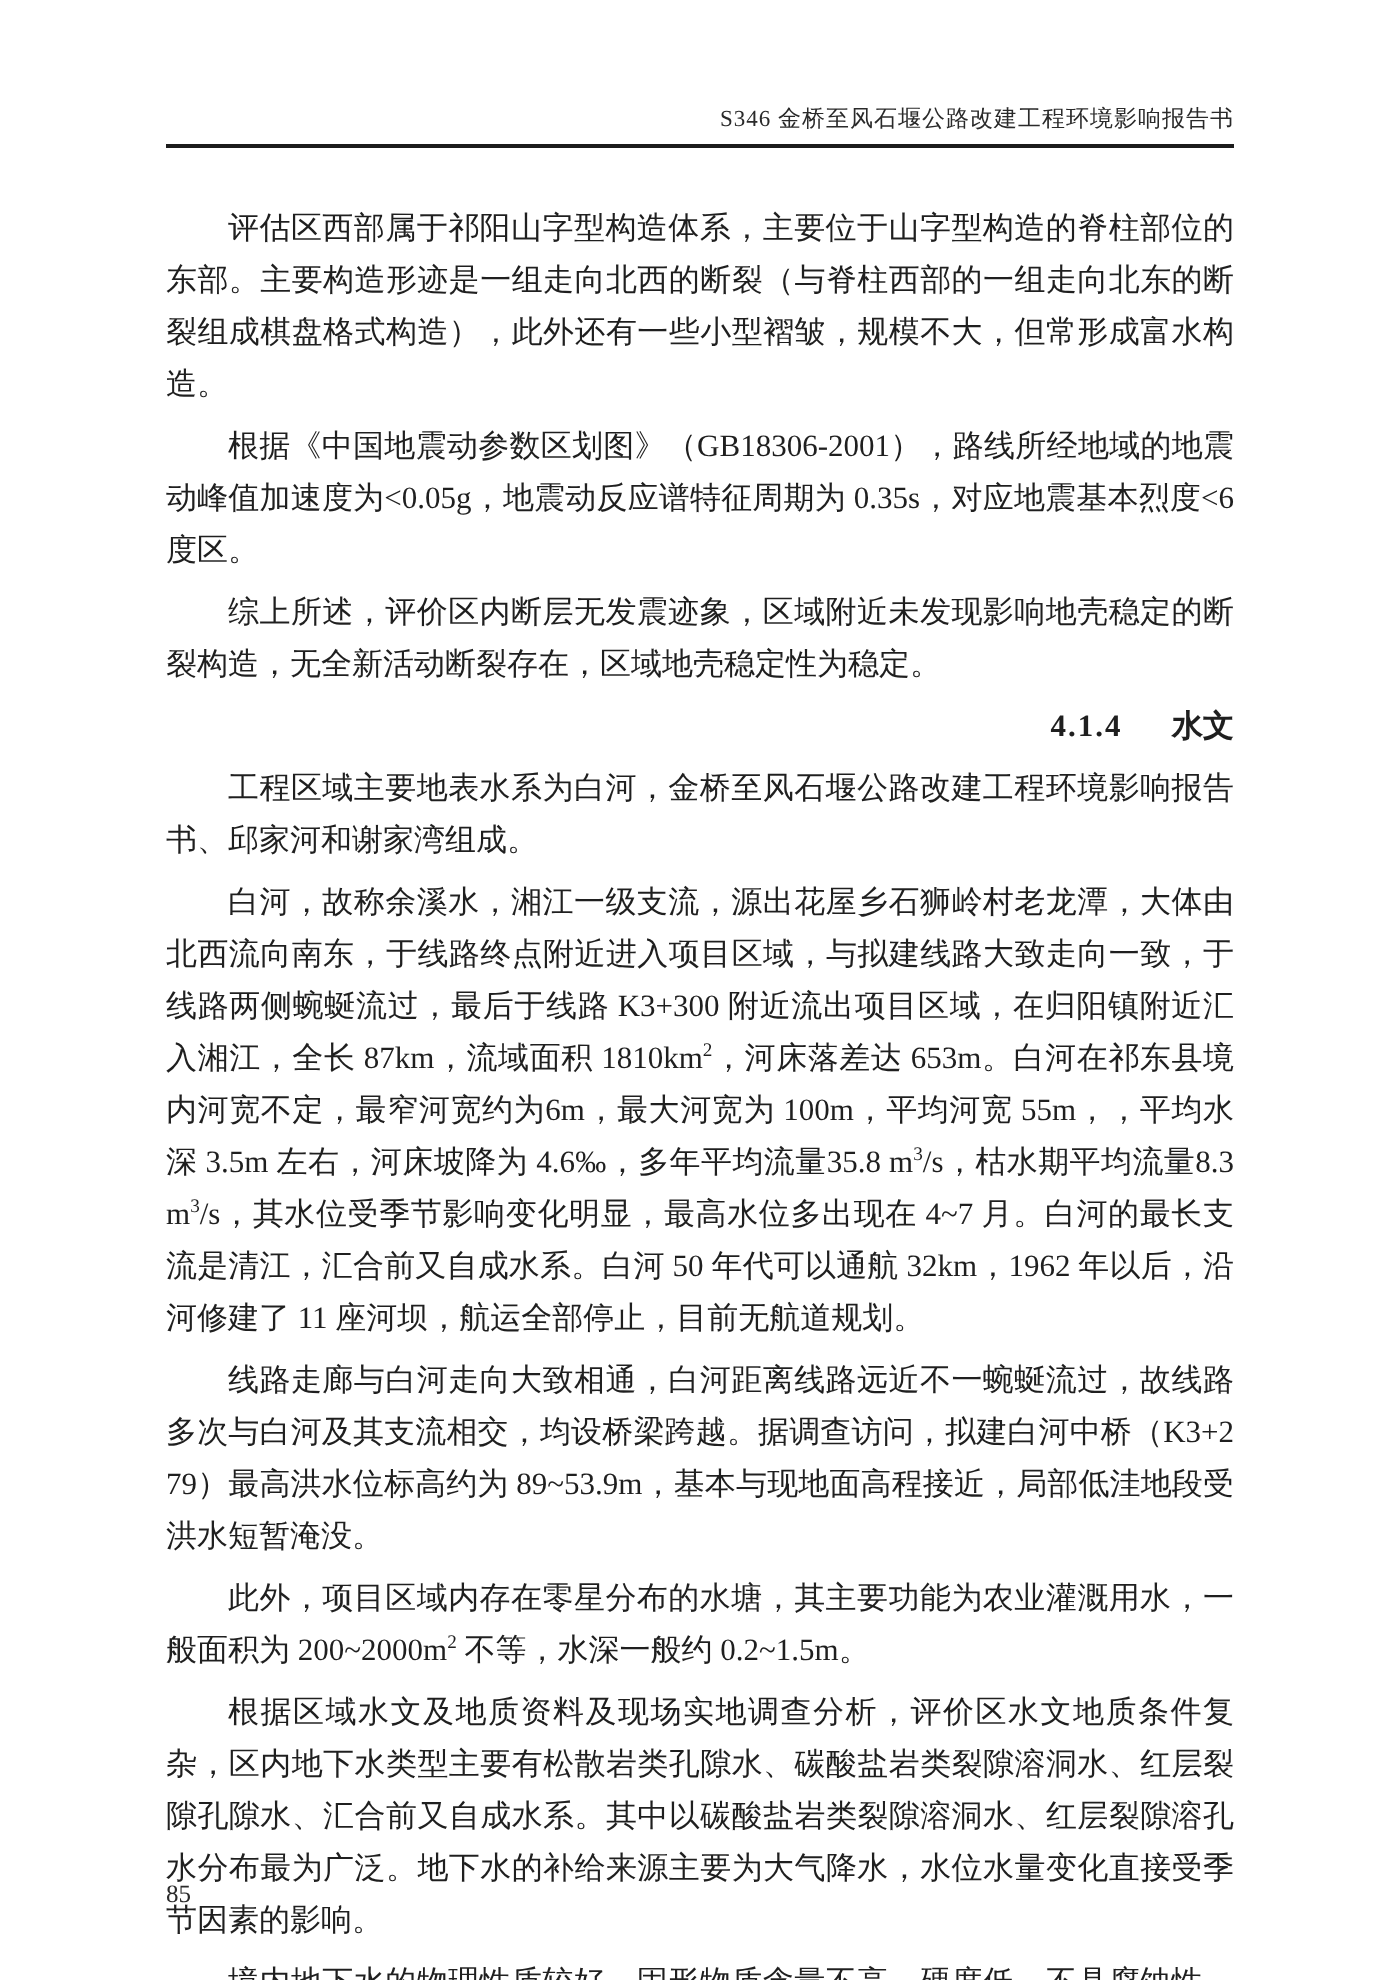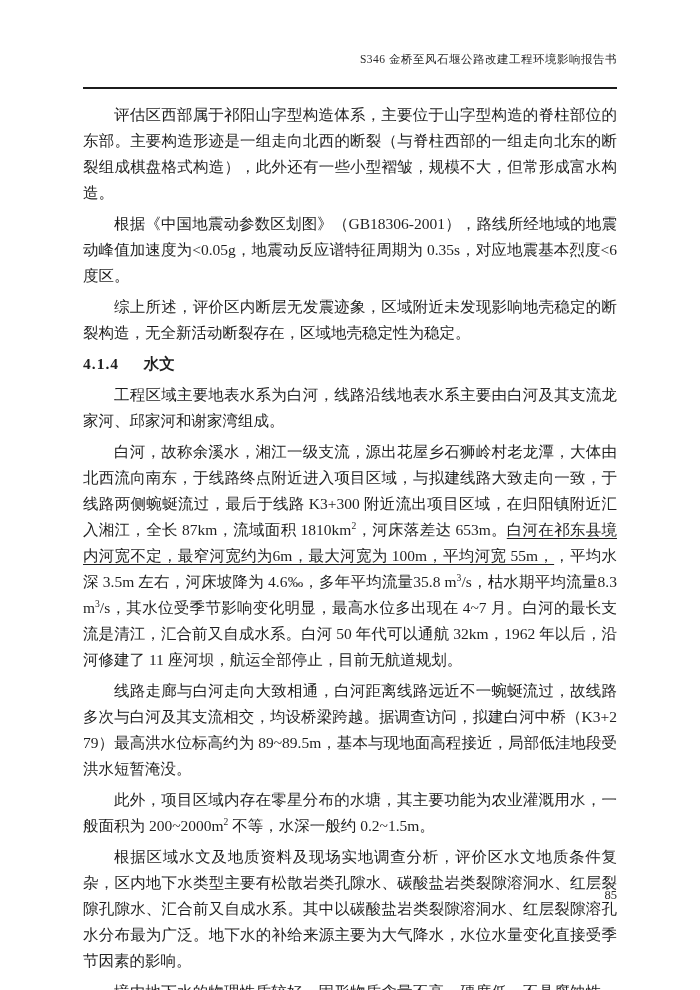--- a/index.html
+++ b/index.html
@@ -20,21 +20,21 @@
     position: absolute;
     top: 52px;
     left: 83px;
     width: 534px;
     text-align: right;
   }
   .page-header .header-title {
     font-size: 11.5px;
     letter-spacing: 0.5px;
     color: #2a2a2a;
-    padding-bottom: 20px;
+    padding-bottom: 5px;
     display: block;
   }
   .header-rule {
     width: 100%;
     height: 0;
     border-bottom: 2px solid #1c1c1c;
   }
   .doc-body {
     position: absolute;
     top: 90px;
@@ -51,63 +51,62 @@
     text-indent: 2em;
     word-break: break-all;
   }
   .para:first-child { margin-top: 12px; }
   .heading {
     margin: 0;
     margin-top: 5px;
     font-size: 15.5px;
     line-height: 26px;
     font-weight: bold;
-    text-align: left;
+    text-align: right;
   }
   .heading .heading-num {
     margin-right: 1.6em;
     letter-spacing: 1px;
   }
   .u {
-    text-decoration: underline;
     text-underline-offset: 3px;
   }
   sup.sup {
     font-size: 0.62em;
     line-height: 0;
     vertical-align: super;
   }
   .page-footer {
     position: absolute;
-    top: 888px;
+    top: 940px;
     left: 83px;
     width: 534px;
-    text-align: right;
+    text-align: left;
     font-size: 12.5px;
     color: #2a2a2a;
   }
 </style>
 </head>
 <body>
 
 <div class="page">
 
   <div class="page-header">
     <span class="header-title">S346 金桥至风石堰公路改建工程环境影响报告书</span>
     <div class="header-rule"></div>
   </div>
 
   <div class="doc-body">
       <p class="para"><span>评估区西部属于祁阳山字型构造体系，主要位于山字型构造的脊柱部位的东部。主要构造形迹是一组走向北西的断裂（与脊柱西部的一组走向北东的断裂组成棋盘格式构造），此外还有一些小型褶皱，规模不大，但常形成富水构造。</span></p>
       <p class="para"><span>根据《中国地震动参数区划图》（GB18306-2001），路线所经地域的地震动峰值加速度为&lt;0.05g，地震动反应谱特征周期为 0.35s，对应地震基本烈度&lt;6 度区。</span></p>
       <p class="para"><span>综上所述，评价区内断层无发震迹象，区域附近未发现影响地壳稳定的断裂构造，无全新活动断裂存在，区域地壳稳定性为稳定。</span></p>
       <div class="heading"><span class="heading-num">4.1.4</span><span>水文</span></div>
-      <p class="para"><span>工程区域主要地表水系为白河，线路沿线地表水系主要由白河及其支流龙家河、邱家河和谢家湾组成。</span></p>
+      <p class="para"><span>工程区域主要地表水系为白河，金桥至风石堰公路改建工程环境影响报告书、邱家河和谢家湾组成。</span></p>
       <p class="para"><span>白河，故称余溪水，湘江一级支流，源出花屋乡石狮岭村老龙潭，大体由北西流向南东，于线路终点附近进入项目区域，与拟建线路大致走向一致，于线路两侧蜿蜒流过，最后于线路 K3+300 附近流出项目区域，在归阳镇附近汇入湘江，全长 87km，流域面积 1810km</span><sup class="sup">2</sup><span>，河床落差达 653m。</span><span class="u">白河在祁东县境内河宽不定，最窄河宽约为6m，最大河宽为 100m，平均河宽 55m，</span><span>，平均水深 3.5m 左右，河床坡降为 4.6‰，多年平均流量35.8 m</span><sup class="sup">3</sup><span>/s，枯水期平均流量8.3 m</span><sup class="sup">3</sup><span>/s，其水位受季节影响变化明显，最高水位多出现在 4~7 月。白河的最长支流是清江，汇合前又自成水系。白河 50 年代可以通航 32km，1962 年以后，沿河修建了 11 座河坝，航运全部停止，目前无航道规划。</span></p>
-      <p class="para"><span>线路走廊与白河走向大致相通，白河距离线路远近不一蜿蜒流过，故线路多次与白河及其支流相交，均设桥梁跨越。据调查访问，拟建白河中桥（K3+279）最高洪水位标高约为 89~89.5m，基本与现地面高程接近，局部低洼地段受洪水短暂淹没。</span></p>
+      <p class="para"><span>线路走廊与白河走向大致相通，白河距离线路远近不一蜿蜒流过，故线路多次与白河及其支流相交，均设桥梁跨越。据调查访问，拟建白河中桥（K3+279）最高洪水位标高约为 89~53.9m，基本与现地面高程接近，局部低洼地段受洪水短暂淹没。</span></p>
       <p class="para"><span>此外，项目区域内存在零星分布的水塘，其主要功能为农业灌溉用水，一般面积为 200~2000m</span><sup class="sup">2</sup><span> 不等，水深一般约 0.2~1.5m。</span></p>
       <p class="para"><span>根据区域水文及地质资料及现场实地调查分析，评价区水文地质条件复杂，区内地下水类型主要有松散岩类孔隙水、碳酸盐岩类裂隙溶洞水、红层裂隙孔隙水、汇合前又自成水系。其中以碳酸盐岩类裂隙溶洞水、红层裂隙溶孔水分布最为广泛。地下水的补给来源主要为大气降水，水位水量变化直接受季节因素的影响。</span></p>
       <p class="para"><span>境内地下水的物理性质较好，固形物质含量不高，硬度低，不具腐蚀性，盐害和碱害指标均在国家规定的标准之内，没有对公路工程建设有害的地下水存在。</span></p>
     </div>
 
   <div class="page-footer">
     <span>85</span>
   </div>
 
 </div>

